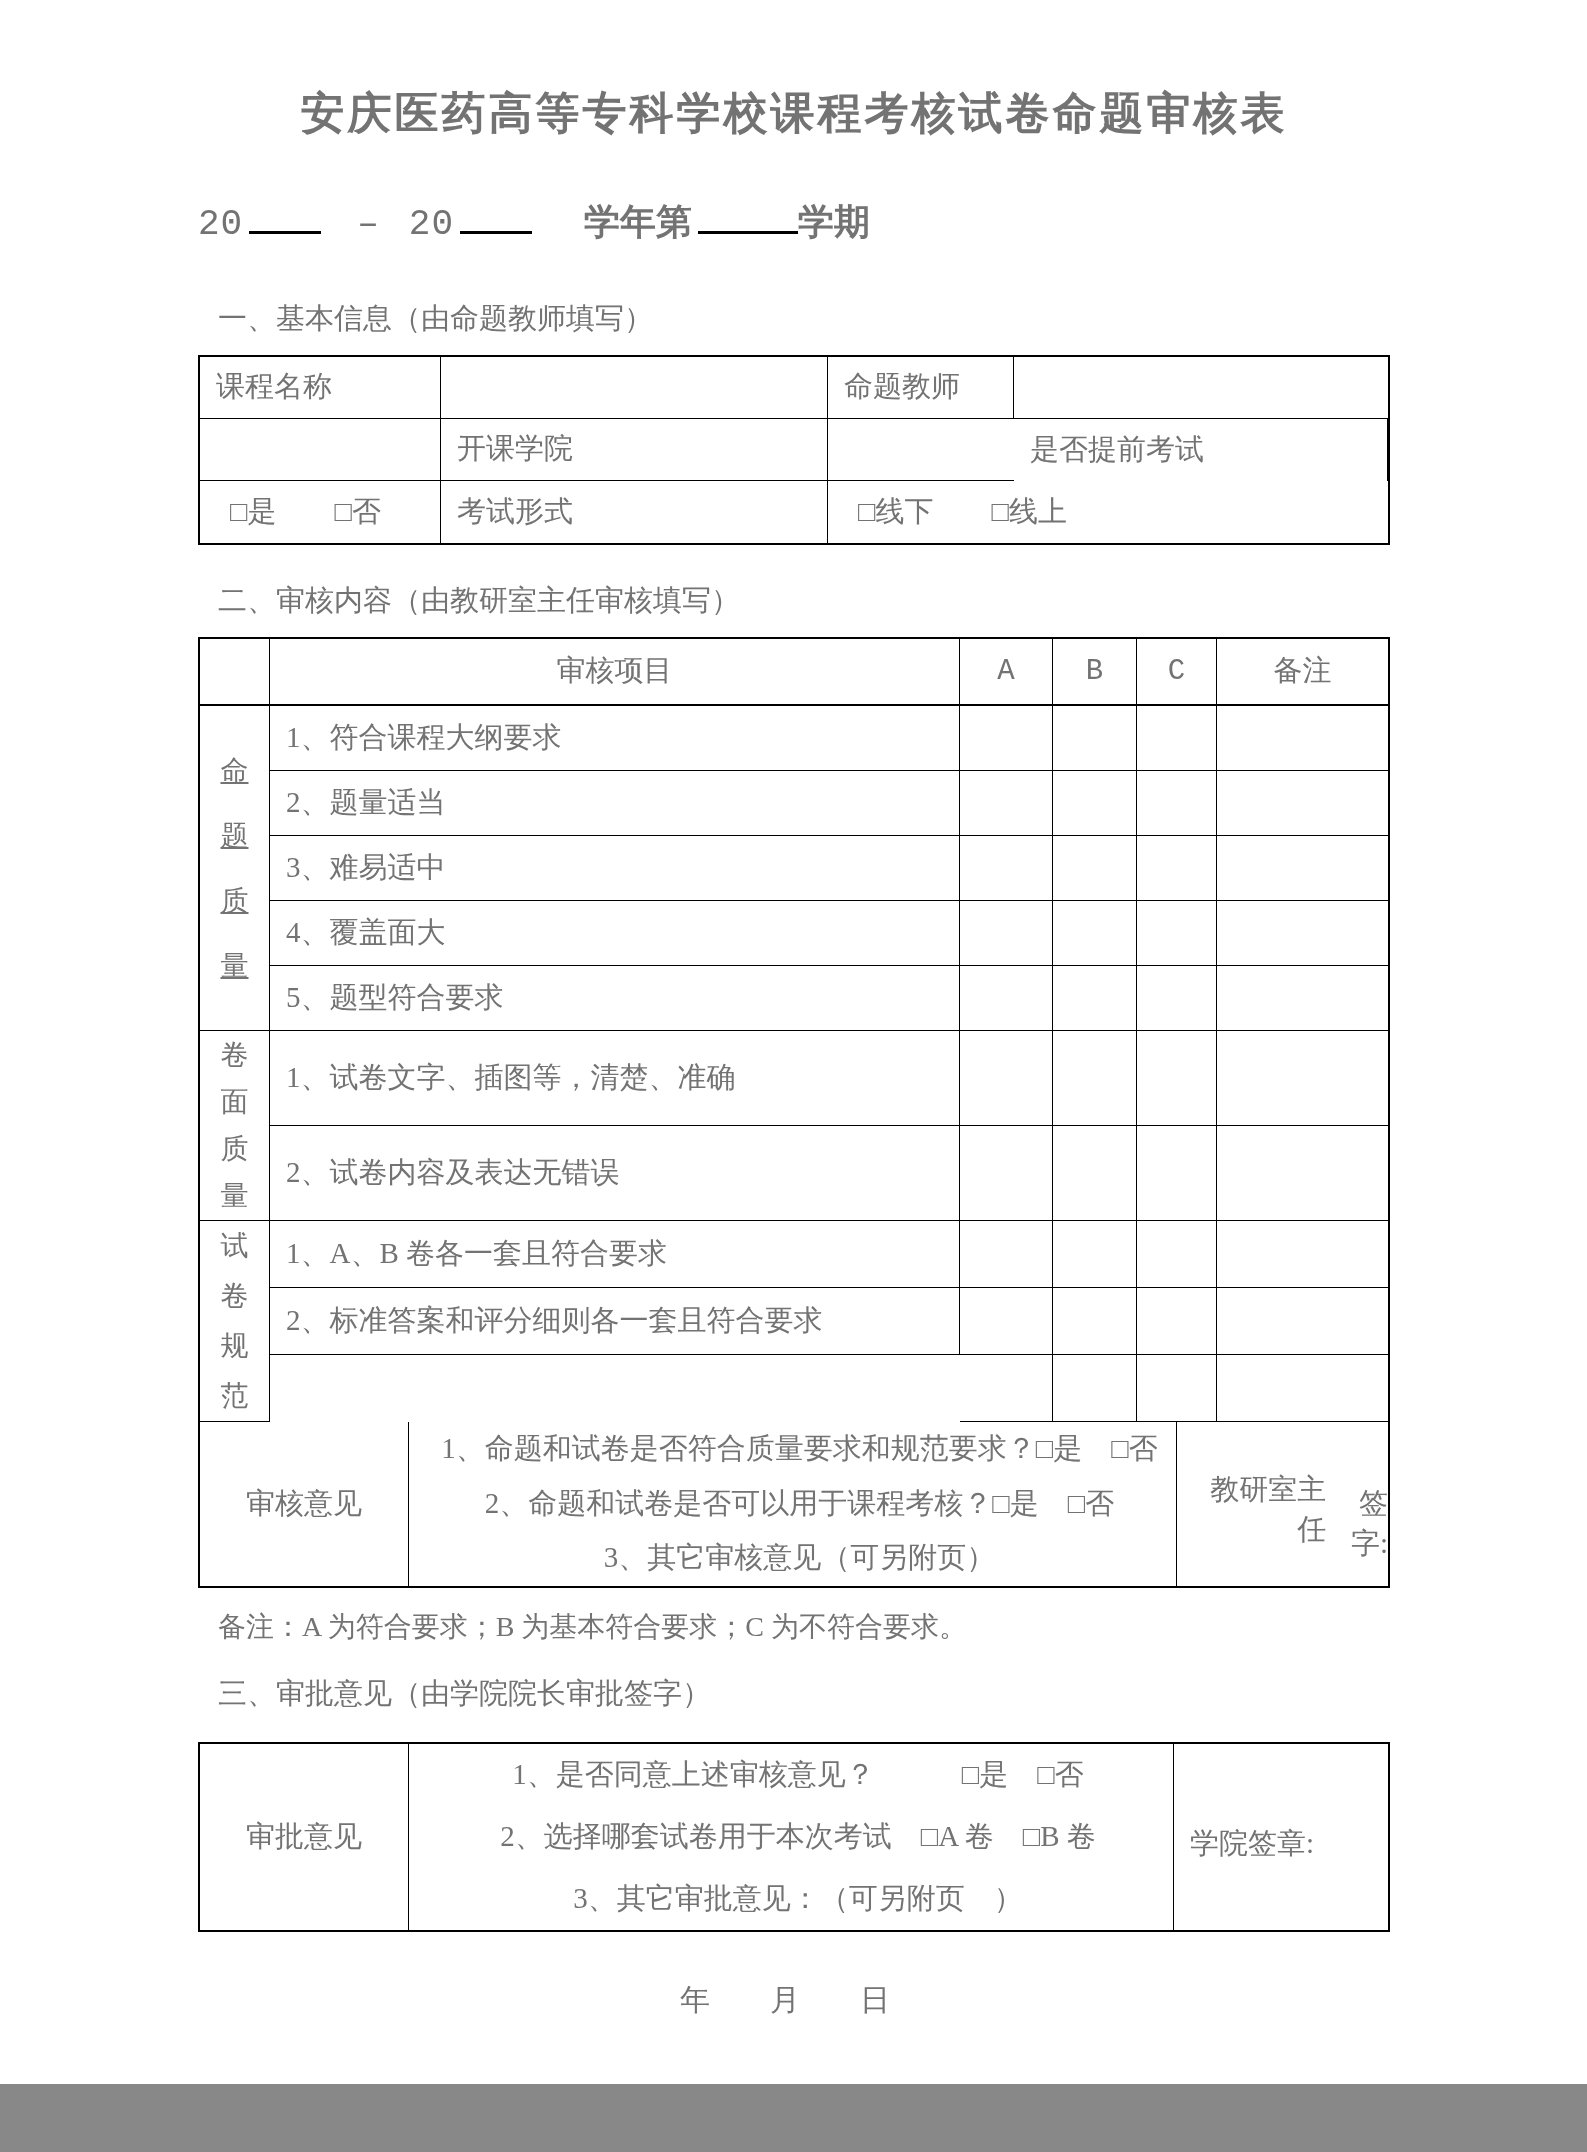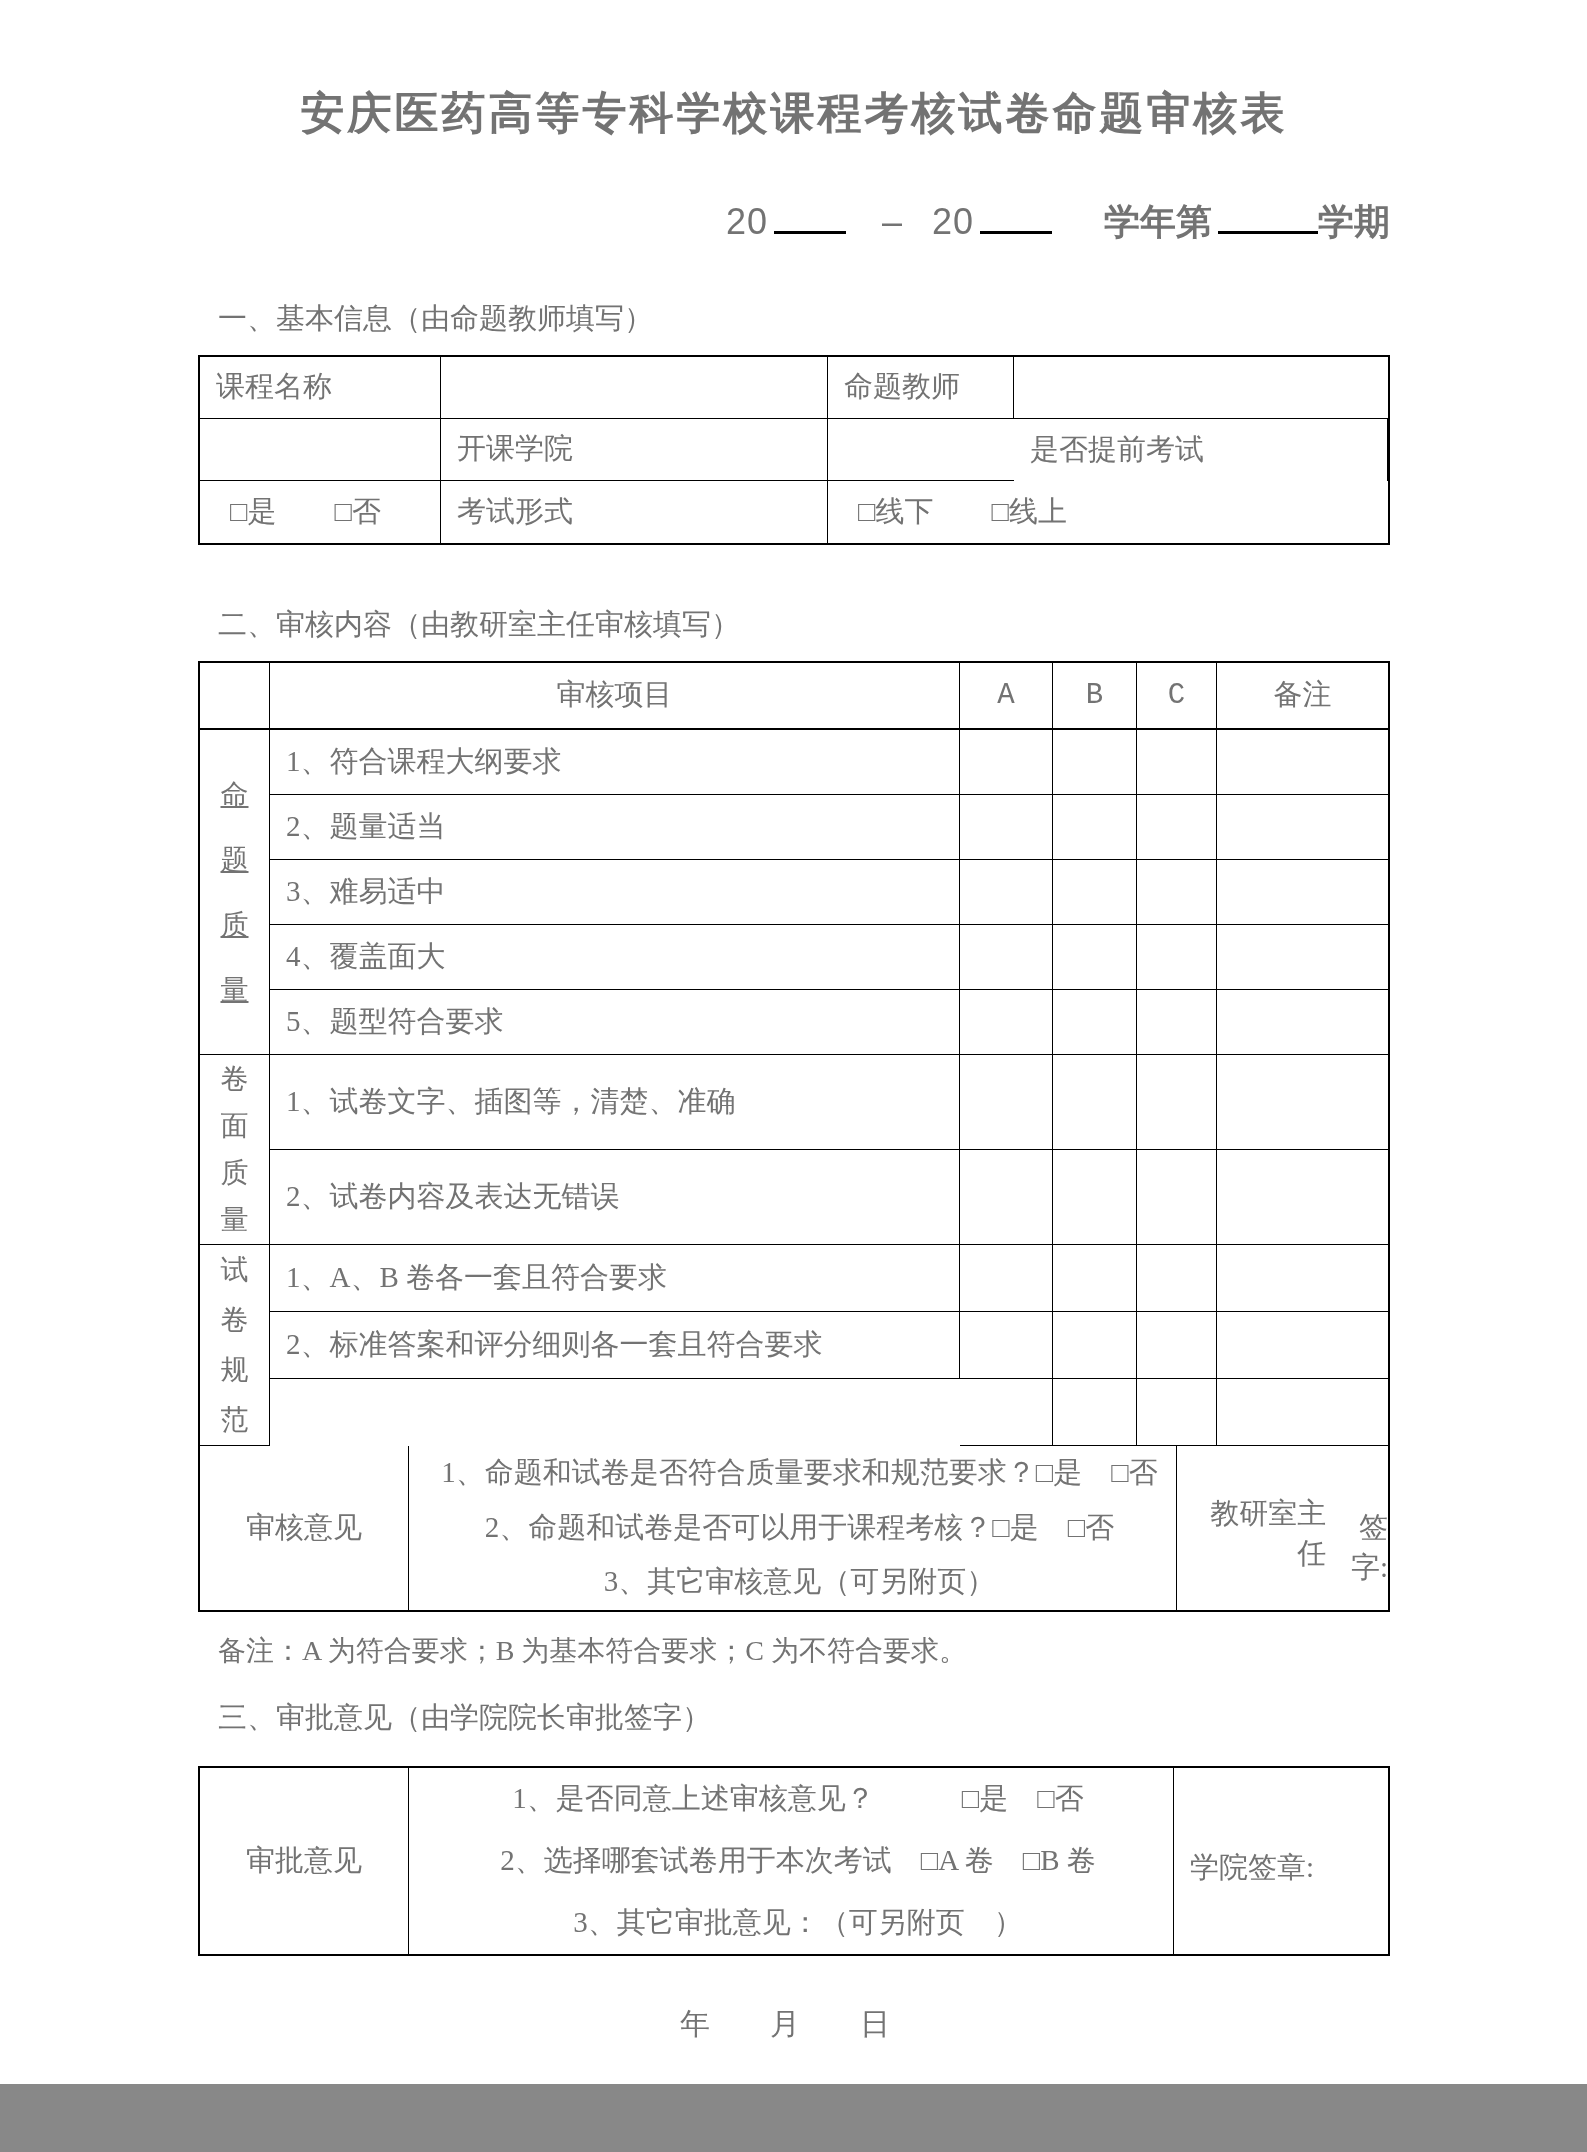--- a/index.html
+++ b/index.html
@@ -11,33 +11,33 @@
   }
   .content{width:1192px;}
   
   .doc-title{
     margin:0;padding-top:88px;width:1192px;text-align:center;
     font-family:"Liberation Sans","DejaVu Sans",sans-serif;
     font-weight:bold;font-size:44px;letter-spacing:3px;line-height:1.15;
   }
   
   .subtitle{
-    margin-top:56px;width:1192px;text-align:right;
-    font-family:Liberation Sans, sans-serif;
+    margin-top:56px;width:1192px;text-align:left;
+    font-family:Liberation Mono, monospace;
     font-weight:bold;font-size:36px;white-space:nowrap;
   }
   .subtitle .num{font-weight:400;letter-spacing:1px;}
   .blank{display:inline-block;border-bottom:3px solid #000;height:1.0em;vertical-align:baseline;margin:0 6px;}
   .w72{width:72px;} .w100{width:100px;margin-right:0;}
   .dash{margin:0 30px;font-weight:400;}
   .sem{margin-left:46px;}
   
   .heading{font-size:29px;padding-left:20px;white-space:nowrap;}
   .h1m{margin-top:52px;}
-  .h2m{margin-top:60px;}
+  .h2m{margin-top:36px;}
   .h3m{margin-top:28px;}
   
   .grid{display:grid;border:2px solid #000;width:1192px;box-sizing:border-box;background:#fff;}
   .grid>div{border-right:1px solid #000;border-bottom:1px solid #000;display:flex;align-items:center;font-size:29px;box-sizing:border-box;min-width:0;}
   .grid>div.no-r{border-right:none;}
   .grid>div.no-b{border-bottom:none;}
   .ctr{justify-content:center;text-align:center;}
   .pl{padding-left:16px;}
   .pl30{padding-left:30px;}
   .nowrap{white-space:nowrap;}

